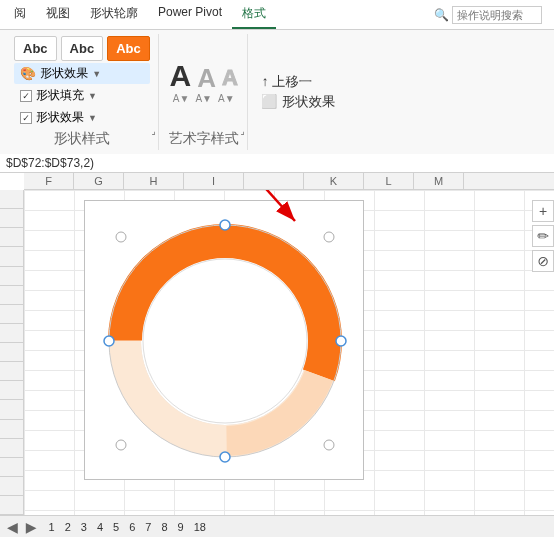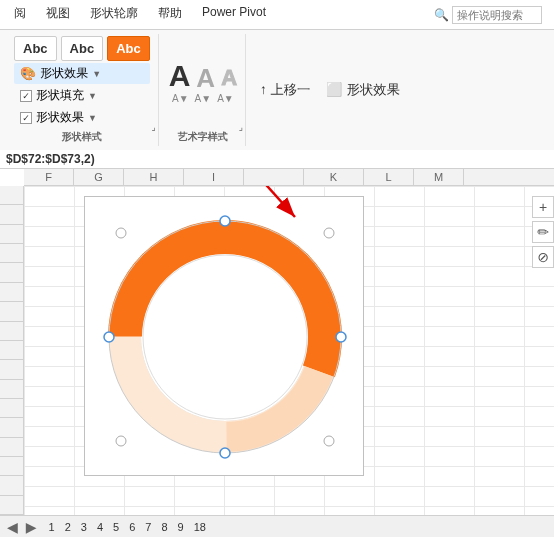--- a/index.html
+++ b/index.html
@@ -4,37 +4,37 @@
   <style>
     * { box-sizing: border-box; margin: 0; padding: 0; }
     body { font-family: 'Microsoft YaHei', Arial, sans-serif; font-size: 12px; background: #f0f0f0; width: 554px; height: 537px; overflow: hidden; }
     .ribbon-tabs { display: flex; background: #fff; border-bottom: 1px solid #d0d0d0; padding: 0 4px; }
     .ribbon-tab { padding: 5px 10px; font-size: 12px; color: #333; cursor: pointer; border-bottom: 2px solid transparent; }
     .ribbon-tab.active { color: #217346; border-bottom: 2px solid #217346; }
 
     .ribbon-body { display: flex; align-items: stretch; padding: 4px 6px; background: #f8f8f8; min-height: 78px; gap: 2px; }
 
     .ribbon-group { display: flex; flex-direction: column; align-items: center; padding: 2px 8px; border-right: 1px solid #e0e0e0; position: relative; }
-    .ribbon-group-label { font-size: 10px; color: #666; margin-top: auto; padding-top: 2px; font-weight: bold; }
+    .ribbon-group-label { font-size: 14px; color: #666; margin-top: auto; padding-top: 2px; }
     .ribbon-group-content { display: flex; flex-direction: column; gap: 2px; flex: 1; justify-content: center; }
     .ribbon-group-row { display: flex; gap: 4px; align-items: center; }
 
     .abc-btn { border: 1px solid #ccc; background: white; padding: 4px 8px; font-size: 13px; font-weight: bold; color: #333; cursor: pointer; border-radius: 2px; min-width: 38px; text-align: center; }
     .abc-btn.orange { color: white; background: #f97316; border-color: #e06000; }
 
     .shape-group { display: flex; flex-direction: column; gap: 1px; }
     .shape-item { display: flex; align-items: center; gap: 4px; padding: 2px 6px; cursor: pointer; border-radius: 2px; font-size: 12px; }
     .shape-item.selected { background: #ddeeff; }
     .shape-item .checkbox { width: 12px; height: 12px; border: 1px solid #999; background: #fff; display: inline-flex; align-items: center; justify-content: center; font-size: 9px; }
     .shape-item .checkbox.checked::after { content: '✓'; color: #333; font-size: 9px; }
     .right-btn { background: none; border: none; cursor: pointer; padding: 1px 4px; color: #333; text-align: left; white-space: nowrap; display: flex; align-items: center; gap: 2px; }
 
     
     .formula-bar { background: #fff; border-bottom: 1px solid #d0d0d0; padding: 2px 6px; display: flex; align-items: center; font-size: 12px; }
-    .formula-text { color: #333; font-weight: bold; }
+    .formula-text { color: #333; }
     .col-headers { display: flex; background: #f2f2f2; border-bottom: 1px solid #d0d0d0; }
     .col-header { border-right: 1px solid #d0d0d0; text-align: center; font-size: 11px; color: #666; padding: 2px 0; }
     .row-headers { display: flex; flex-direction: column; background: #f2f2f2; border-right: 1px solid #d0d0d0; }
     .row-header { border-bottom: 1px solid #d0d0d0; text-align: center; font-size: 11px; color: #666; display: flex; align-items: center; justify-content: center; }
 
     
     .sheet-tabs { display: flex; align-items: center; background: #f0f0f0; border-top: 1px solid #d0d0d0; padding: 2px 4px; gap: 2px; height: 22px; }
     .tab-nav { font-size: 14px; cursor: pointer; padding: 0 3px; color: #666; }
     .page-nums { display: flex; gap: 4px; align-items: center; font-size: 11px; margin-left: 4px; }
     .page-num { padding: 0 3px; cursor: pointer; color: #333; }
@@ -44,22 +44,22 @@
   </style>
 </head>
 <body>
 
 <div style="width:554px; height:537px; display:flex; flex-direction:column; overflow:hidden;">
 
   <div class="ribbon-tabs">
     <div class="ribbon-tab">阅</div>
     <div class="ribbon-tab">视图</div>
     <div class="ribbon-tab">形状轮廓</div>
-    <div class="ribbon-tab">帮助</div>
     <div class="ribbon-tab">Power Pivot</div>
+    <div class="ribbon-tab active">格式</div>
 
     <div style="margin-left:auto; display:flex; align-items:center; gap:3px; padding-right:8px;">
       <span style="font-size:12px; color:#666;">🔍</span>
       <input type="text" style="border: 1px solid rgb(204, 204, 204); padding: 2px 4px; font-size: 11px; width: 90px;" placeholder="操作说明搜索">
     </div>
   </div>
 
   <div class="ribbon-body">
 
     <div class="ribbon-group">
@@ -109,21 +109,21 @@
               <span>A▼</span>
             </div>
           </div>
         </div>
       </div>
       <div class="ribbon-group-label">艺术字样式</div>
       <span class="group-expand-btn">⌟</span>
     </div>
 
     <div class="ribbon-group" style="border-right:none;">
-      <div style="display:flex; gap:8px; font-size:11px; flex:1; justify-content:center;">
+      <div style="display:flex; flex-direction:column; gap:0; font-size:11px; flex:1; justify-content:center;">
         <button class="right-btn">↑ 上移一</button>
         <button class="right-btn">⬜ 形状效果</button>
       </div>
     </div>
 
   </div>
 
   <div class="formula-bar">
     <span class="formula-text">$D$72:$D$73,2)</span>
   </div>

